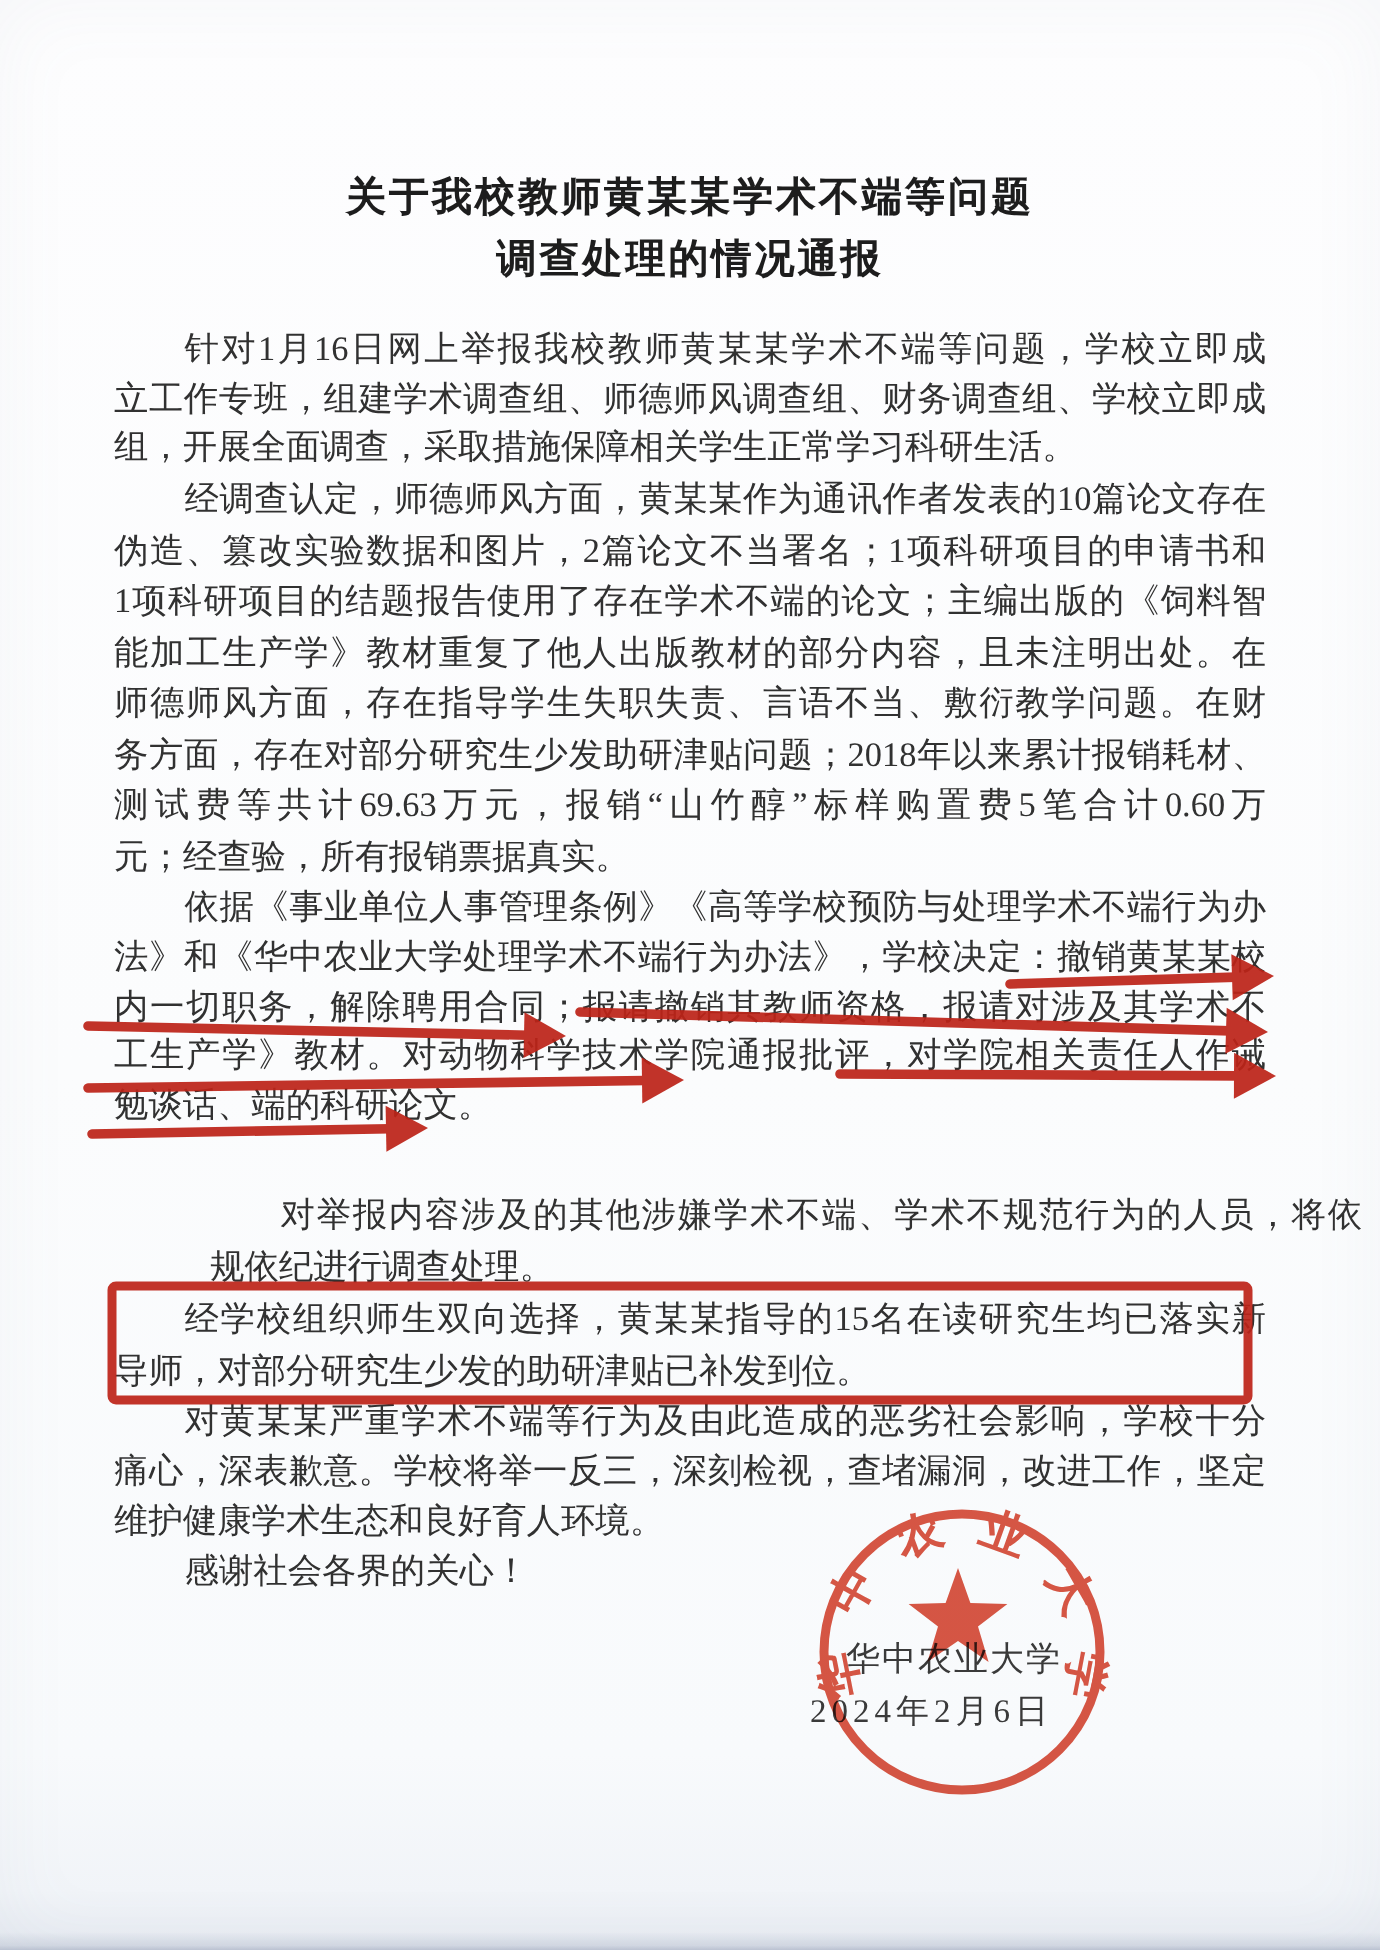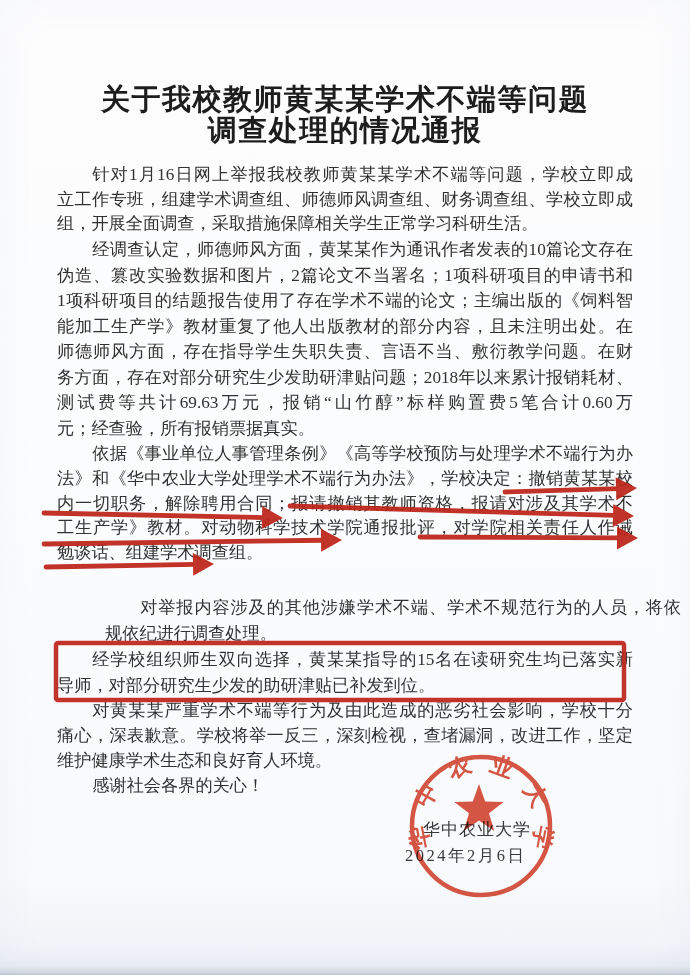--- a/index.html
+++ b/index.html
@@ -15,21 +15,21 @@
   }
   .page::after{
     content:'';position:absolute;left:0;right:0;bottom:0;height:9px;
     background:linear-gradient(180deg,rgba(190,198,212,0) 0%,rgba(185,193,208,.45) 75%,rgba(165,175,194,.65) 100%);
     pointer-events:none;
   }
   .title {
     position:absolute; left:0; right:0; top:84px;
     text-align:center;
     font-family:"Liberation Sans","DejaVu Sans",sans-serif;
-    font-weight:bold; font-size:29px; line-height:31px;
+    font-weight:bold; font-size:20px; line-height:31px;
     color:#1d1d1d; letter-spacing:1.5px;
   }
   .para {
     position:absolute; left:57px; width:576px;
     font-size:17.2px; color:#313131;
   }
   .line { text-align:justify; text-align-last:justify; }
   .line.first { text-indent:2.05em; }
   .line.last  { text-align-last:left; }
   .sig-org  { position:absolute; left:423px; top:818px; font-size:17px; letter-spacing:1px; color:#3a3a3a; z-index:1;}
@@ -64,21 +64,21 @@
         <div class="line">师德师风方面，存在指导学生失职失责、言语不当、敷衍教学问题。在财</div>
         <div class="line">务方面，存在对部分研究生少发助研津贴问题；2018年以来累计报销耗材、</div>
         <div class="line">测试费等共计69.63万元，报销“山竹醇”标样购置费5笔合计0.60万</div>
         <div class="line last">元；经查验，所有报销票据真实。</div>
       </div>
       <div class="para" style="top: 442px; line-height: 24.8px;">
         <div class="line first">依据《事业单位人事管理条例》《高等学校预防与处理学术不端行为办</div>
         <div class="line">法》和《华中农业大学处理学术不端行为办法》，学校决定：撤销黄某某校</div>
         <div class="line">内一切职务，解除聘用合同；报请撤销其教师资格，报请对涉及其学术不</div>
         <div class="line">工生产学》教材。对动物科学技术学院通报批评，对学院相关责任人作诫</div>
-        <div class="line last">勉谈话、组建学术调查组。</div>
+        <div class="line last">勉谈话、端的科研论文。</div>
       </div>
       <div class="para" style="top: 595px; line-height: 25.5px; margin-left: 48px;">
         <div class="line first">对举报内容涉及的其他涉嫌学术不端、学术不规范行为的人员，将依</div>
         <div class="line last">规依纪进行调查处理。</div>
       </div>
       <div class="para" style="top: 647px; line-height: 25.5px;">
         <div class="line first">经学校组织师生双向选择，黄某某指导的15名在读研究生均已落实新</div>
         <div class="line last">导师，对部分研究生少发的助研津贴已补发到位。</div>
       </div>
       <div class="para" style="top: 698px; line-height: 25.2px;">

